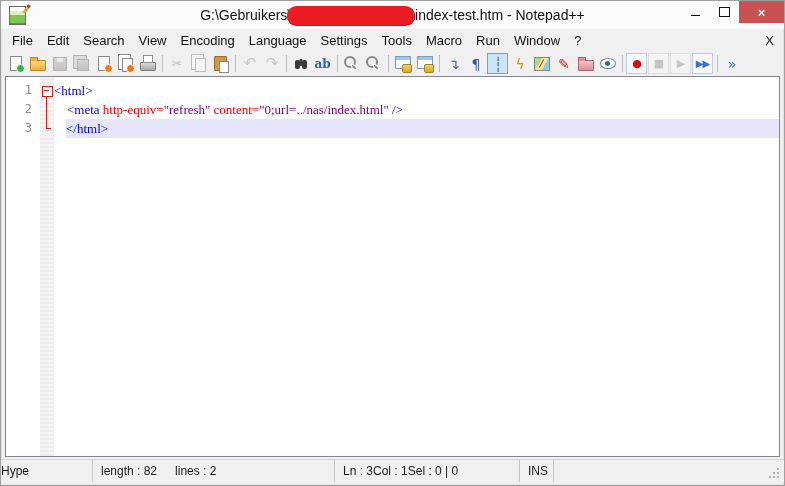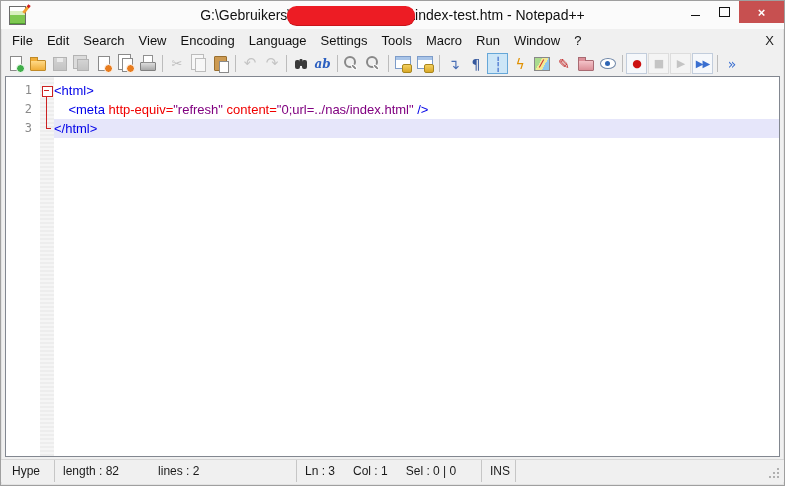--- a/index.html
+++ b/index.html
@@ -31,21 +31,21 @@
   .menu-close-x { position:absolute; right:10px; font-size:13px; color:#222; }
   
   .toolbar { height:25px; display:flex; align-items:center; padding-left:4px; flex:0 0 auto; }
   .tbsep { width:7px; height:17px; display:inline-block; position:relative; }
   .tbsep::after { content:""; position:absolute; left:3px; top:0; width:1px; height:17px; background:#bcbcbc; }
   .tbi { width:21px; height:21px; margin-right:1px; position:relative; display:inline-flex; align-items:center; justify-content:center;
     font-family:"DejaVu Sans","DejaVu Sans Mono",sans-serif; font-size:13px; line-height:1; letter-spacing:-1px; }
   .tbi.disabled { opacity:.5; filter:grayscale(1); }
   .tbi.active { background:#cde6f7; border:1px solid #66a7d8; }
   .tbi.boxed { border:1px solid #c2cddc; background:#f6f8fb; }
-  .tbi.italic { font-style:italic; font-family:"DejaVu Serif",serif; font-weight:bold; font-size:12px; letter-spacing:0; }
+  .tbi.italic { font-family:"DejaVu Serif",serif; font-weight:bold; font-size:12px; letter-spacing:0; }
   .badged::after { content:""; position:absolute; width:7px; height:7px; border-radius:50%;
     background:var(--badge,#3fae49); right:1px; bottom:1px; border:1px solid #fff; }
   .shape-page::before { content:""; width:10px; height:13px; background:#fff; border:1px solid #8a8a8a; }
   .shape-pages::before { content:""; width:9px; height:12px; background:#fff; border:1px solid #8a8a8a; margin-left:3px; margin-top:3px;
     box-shadow:-3px -3px 0 0 #fff, -3px -3px 0 1px #8a8a8a; }
   .shape-folder::before { content:""; width:14px; height:9px; margin-top:3px;
     background:linear-gradient(#ffd987,#f0ae38); border:1px solid #c08a28; border-radius:1px; }
   .shape-folder::after { content:""; position:absolute; left:3px; top:4px; width:6px; height:3px;
     background:#f0ae38; border:1px solid #c08a28; border-bottom:none; }
   .shape-folder-pink::before { content:""; width:14px; height:9px; margin-top:3px;
@@ -93,33 +93,33 @@
   .ed-row { display:flex; height:19px; align-items:stretch; }
   .ed-num { width:34px; text-align:right; padding-right:8px; color:var(--line-number);
     font-family:"DejaVu Sans Mono",monospace; font-size:12px; line-height:19px; }
   .ed-fold { width:14px; position:relative; background-repeat:no-repeat; }
   .fold-start { background-image:linear-gradient(var(--fold),var(--fold)); background-size:1px 5px; background-position:6px 14px; }
   .fold-start::before { content:""; position:absolute; left:2px; top:5px; width:9px; height:9px; background:#fff; border:1px solid var(--fold); }
   .fold-start::after { content:""; position:absolute; left:4px; top:9px; width:5px; height:1px; background:var(--fold); }
   .fold-mid { background-image:linear-gradient(var(--fold),var(--fold)); background-size:1px 19px; background-position:6px 0; }
   .fold-end { background-image:linear-gradient(var(--fold),var(--fold)),linear-gradient(var(--fold),var(--fold));
     background-size:1px 10px,4px 1px; background-position:6px 0,7px 9px; }
-  .ed-code { flex:1; font-family:Liberation Sans, sans-serif; font-size:13px; line-height:19px; white-space:pre; }
-  .ed-code.current { background:var(--current-line); }
+  .ed-code { flex:1; font-family:Liberation Serif, serif; font-size:13px; line-height:19px; white-space:pre; }
+  .ed-code.current { background:var(--current-line);margin-left:12px; }
   .tok-tag { color:var(--tok-tag); }
   .tok-attr { color:var(--tok-attr); }
   .tok-value { color:var(--tok-value); }
   .tok-plain { color:var(--tok-plain); }
   
   .statusbar { height:23px; margin-top:2px; background:#f0f0f0; border-top:1px solid #d6d6d6; display:flex; align-items:stretch;
     font-size:12px; color:#1a1a1a; flex:0 0 auto; position:relative; }
   .sb-sec { display:flex; align-items:center; padding-left:8px; border-right:1px solid #c6c6c6; overflow:hidden; white-space:nowrap; }
-  .sb-doc { width:54px; padding-left:11px; }
-  .sb-len { width:242px; gap:39px;align-items:center; }
-  .sb-pos { width:185px; gap:18px; }
+  .sb-doc { width:92px; padding-left:0; }
+  .sb-len { width:242px; gap:18px;align-items:center; }
+  .sb-pos { width:185px; }
   .sb-eol { width:112px; }
   .sb-enc { width:121px; }
   .sb-ins { width:34px; border-right:1px solid #c6c6c6;text-align:center; }
   .sb-grip { flex:1; position:relative; }
   .sb-grip::after { content:""; position:absolute; right:5px; bottom:4px; width:2px; height:2px; background:#b0b0b0;
     box-shadow:-4px 4px 0 #b0b0b0, 0 4px 0 #b0b0b0, -8px 8px 0 #b0b0b0, -4px 8px 0 #b0b0b0, 0 8px 0 #b0b0b0; bottom:12px; }
   .win-bottom-pad { height:3px; flex:0 0 auto; }
 </style>
 </head>
 <body>

